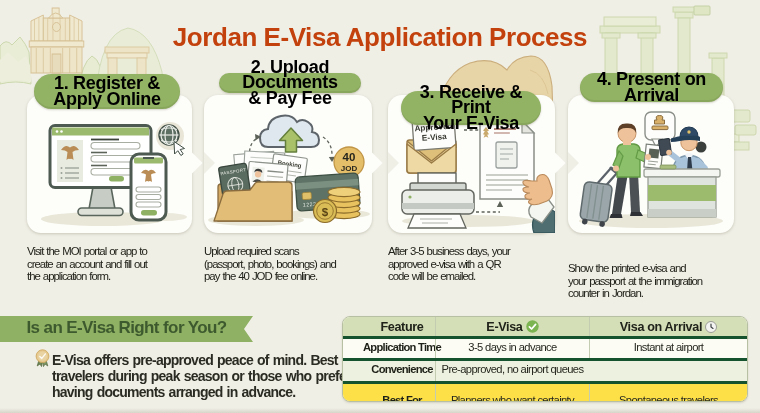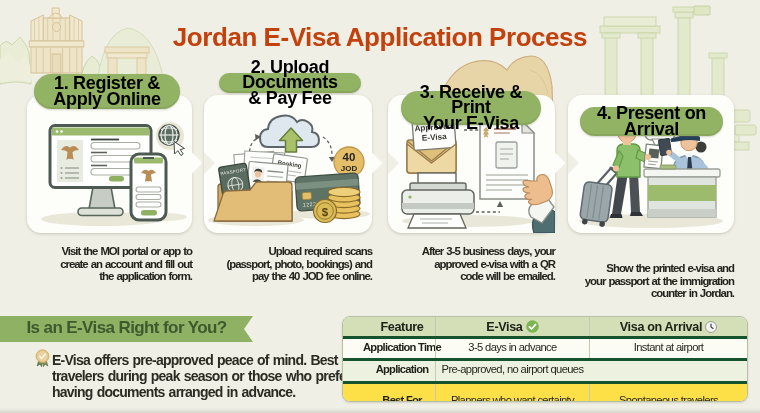--- a/index.html
+++ b/index.html
@@ -8,28 +8,28 @@
   .abs{position:absolute;}
   #title{left:0;right:0;top:21.5px;text-align:center;font-size:26px;font-weight:bold;
          letter-spacing:-0.45px;color:#c2410c;z-index:4;}
   .pill{background:#92b264;border-radius:18px;color:#000000;text-align:center;
         font-weight:bold;font-size:18px;line-height:15.5px;letter-spacing:-0.3px;
         z-index:5;display:flex;align-items:center;justify-content:center;
         box-shadow:0 1px 2px rgba(120,115,90,.3), inset 0 -2px 0 rgba(70,90,40,.12);}
   #pill1{left:34px;top:74px;width:146px;height:35px;}
   #pill2{left:219px;top:73px;width:142px;height:20px;}
   #pill3{left:401px;top:91px;width:140px;height:34px;}
-  #pill4{left:580px;top:73px;width:143px;height:29px;margin-top:34px;}
+  #pill4{left:580px;top:73px;width:143px;height:29px;}
   .card{background:#fdfdfa;border-radius:14px;z-index:2;
         box-shadow:0 1px 3px rgba(130,125,100,.35);}
   #card1{left:27px;top:95px;width:165px;height:138px;}
   #card2{left:204px;top:95px;width:168px;height:138px;}
   #card3{left:388px;top:95px;width:167px;height:138px;}
   #card4{left:568px;top:95px;width:166px;height:138px;}
-  .cap{text-align:right;font-size:11.4px;font-weight:bold;letter-spacing:-1.0px;word-spacing:0.85px;
+  .cap{text-align:left;font-size:11.4px;font-weight:normal;letter-spacing:-1.0px;word-spacing:0.85px;
        line-height:12.7px;color:#22231b;z-index:4;}
   #cap1{left:27px;width:165px;top:245px;}
   #cap2{left:204px;width:168px;top:245px;}
   #cap3{left:388px;width:167px;top:245px;}
   #cap4{left:568px;width:166px;top:262px;}
   #ribbon{left:0;top:316px;width:253px;height:26px;background:#8fb163;
           clip-path:polygon(0 0,100% 0,calc(100% - 9px) 50%,100% 100%,0 100%);
           color:#3d5a2f;font-size:17px;font-weight:bold;letter-spacing:-0.6px;
           line-height:23px;text-align:center;box-sizing:border-box;z-index:3;}
   #para{left:52px;top:351.5px;width:310px;font-size:14px;font-weight:bold;
@@ -436,21 +436,21 @@
             <circle cx="6" cy="6" r="5.5" fill="#f3f4f1" stroke="#9a9c94" stroke-width="1"></circle>
             <path d="M6 3.2 V6 L8 7.4" fill="none" stroke="#3c4043" stroke-width="1.2" stroke-linecap="round"></path>
           </svg></div>
     </div>
     <div class="trow tr1">
       <div class="c1 lbl">Application Time</div>
       <div class="c2">3-5 days in advance</div>
       <div class="c3">Instant at airport</div>
     </div>
     <div class="trow tr2">
-      <div class="c1 lbl">Application</div>
+      <div class="c1 lbl">Convenience</div>
       <div class="c2">Pre-approved, no airport queues</div>
     </div>
     <div class="trow tr3">
       <div class="c1 lbl">Best For</div>
       <div class="c2">Planners who want certainty</div>
       <div class="c3">Spontaneous travelers</div>
     </div>
   </div>
 
   <div id="bottomshade" class="abs"></div>

